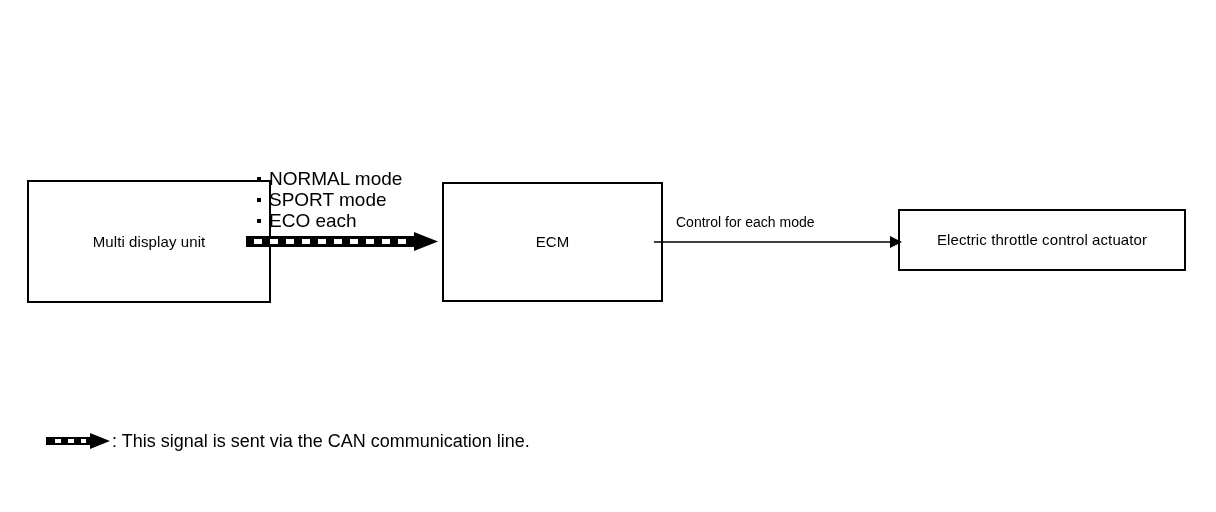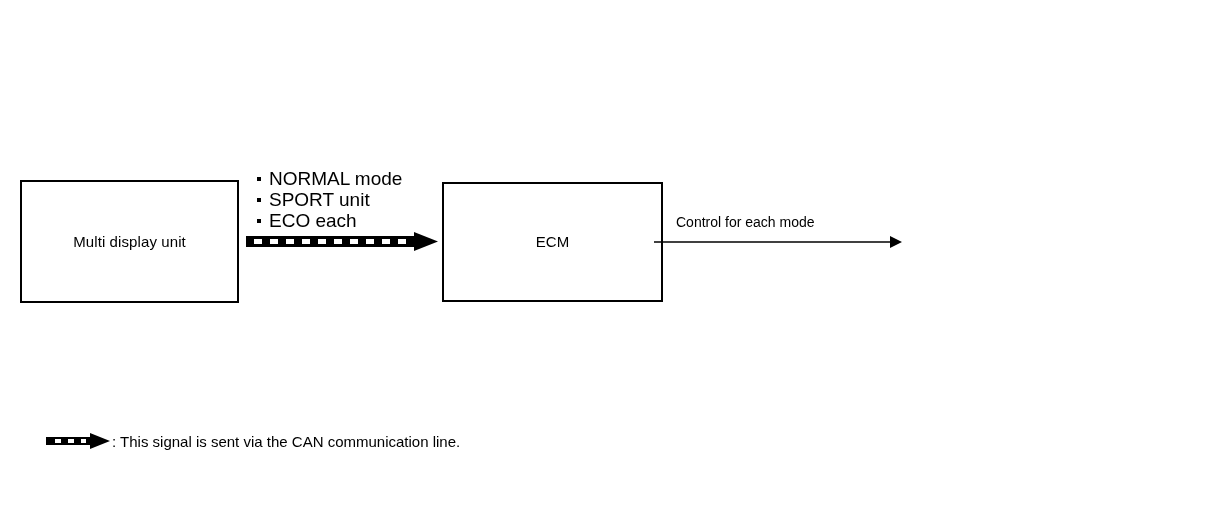--- a/index.html
+++ b/index.html
@@ -31,21 +31,21 @@
     text-align: center;
   }
   .node-label {
     font-size: 15px;
     line-height: 1.2;
     letter-spacing: 0.1px;
     color: #000000;
     white-space: nowrap;
   }
 
-  #box-multi-display { left: 20px;  top: 180px; width: 219px; height: 123px; }
+  #box-multi-display { left: 27px;  top: 180px; width: 244px; height: 123px; }
   #box-ecm           { left: 434px; top: 182px; width: 221px; height: 120px; margin-left: 8px; }
   #box-actuator      { left: 898px; top: 209px; width: 288px; height: 62px; }
 
   
   #mode-list {
     position: absolute;
     left: 256px;
     top: 168px;
     margin: 0;
     padding: 0;
@@ -101,46 +101,49 @@
     top: 432px;
     display: flex;
     align-items: center;
   }
   #legend-glyph {
     width: 64px;
     height: 18px;
     flex: 0 0 auto;
   }
   #legend-text {
-    font-size: 15px;
+    font-size: 18px;
     white-space: nowrap;
     line-height: 1;
     margin-left: 2px;
   }
 </style>
 </head>
 <body>
 
 <div id="canvas">
 
   <div class="node-box" id="box-multi-display">
     <span class="node-label">Multi display unit</span>
   </div>
 
   <div class="node-box" id="box-ecm">
     <span class="node-label">ECM</span>
   </div>
 
+  <div class="node-box" id="box-actuator">
+    <span class="node-label">Electric throttle control actuator</span>
+  </div>
 
   <ul id="mode-list">
     <li>
       <span>NORMAL mode</span>
     </li>
     <li>
-      <span>SPORT unit</span>
+      <span>SPORT mode</span>
     </li>
     <li>
       <span>ECO each</span>
     </li>
   </ul>
 
   <svg id="can-arrow" viewBox="0 0 192 24">
 
     <rect x="0" y="6" width="172" height="11" fill="#000000"></rect>
     <g fill="#ffffff">

